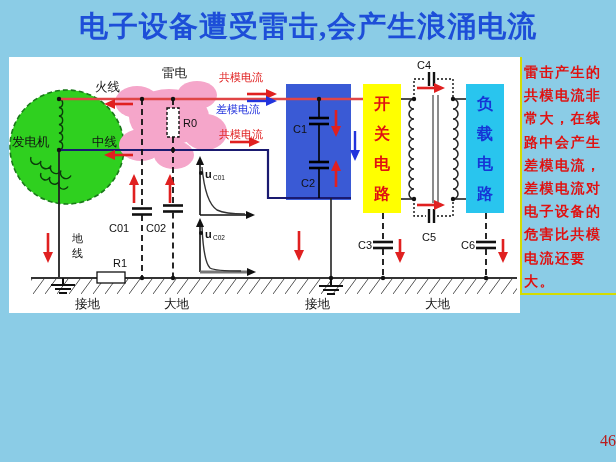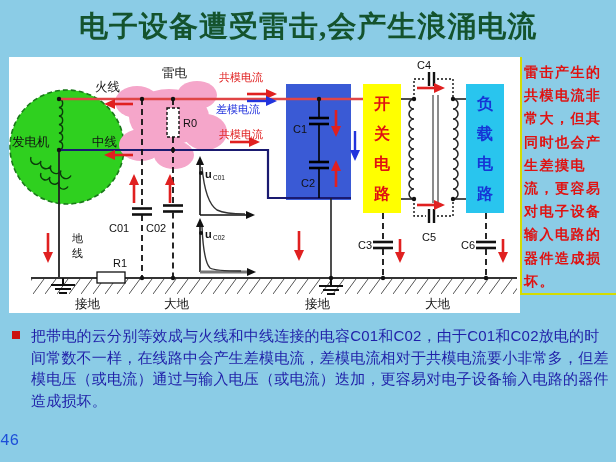--- a/index.html
+++ b/index.html
@@ -4,44 +4,44 @@
 <style>
   html,body{margin:0;padding:0;}
   body{
     width:616px;height:462px;position:relative;overflow:hidden;
     background:#8bcce6;
     font-family:"Liberation Sans","DejaVu Sans",sans-serif;
   }
   .title{
     position:absolute;left:0;top:7px;width:616px;text-align:center;
     font-family:"Liberation Serif","DejaVu Serif",serif;
-    font-size:29px;font-weight:bold;color:#14532d;letter-spacing:1px;
+    font-size:29px;font-weight:bold;color:#1d4ed8;letter-spacing:1px;
   }
   .stage{
     position:absolute;left:9px;top:57px;width:511px;height:256px;background:#ffffff;
   }
   .vdivider{position:absolute;left:520px;top:57px;width:2px;height:237px;background:#d4dc00;}
   .hdivider{position:absolute;left:520px;top:293px;width:96px;height:2px;background:#d4dc00;}
   .side-panel{
     position:absolute;left:524px;top:61px;width:90px;
     color:#e01212;font-weight:bold;font-size:14px;line-height:23.2px;letter-spacing:1.5px;
     text-align:left;word-break:break-all;
   }
   .bullets{position:absolute;left:10px;top:325px;width:602px;}
   .bullet{display:flex;align-items:flex-start;margin-bottom:6px;}
   .bmark{
     flex:0 0 8px;width:8px;height:8px;background:#cc1111;margin:6px 11px 0 2px;
   }
   .btext{
     color:#1f1fa8;font-size:15px;line-height:21.5px;letter-spacing:0.2px;
   }
   .pageno{
-    position:absolute;left:0;top:432px;width:616px;text-align:left;
-    font-family:Liberation Mono, monospace;
-    font-size:16px;color:#1d4ed8;
+    position:absolute;left:0;top:432px;width:616px;text-align:right;
+    font-family:Liberation Serif, serif;
+    font-size:16px;color:#b91c1c;
   }
   svg text{font-family:"Liberation Sans","DejaVu Sans",sans-serif;}
   .lbl{font-size:12.5px;fill:#111;}
   .lbl-small{font-size:11px;fill:#111;}
   .lbl-red{font-size:11px;fill:#e02020;}
   .lbl-blue{font-size:11px;fill:#2233dd;}
   .boxchar-r{font-size:16px;font-weight:bold;fill:#e01111;text-anchor:middle;}
   .boxchar-b{font-size:16px;font-weight:bold;fill:#1536d6;text-anchor:middle;}
 </style>
 </head>
@@ -275,22 +275,18 @@
     <text x="476" y="82" class="boxchar-b">载</text>
     <text x="476" y="112" class="boxchar-b">电</text>
     <text x="476" y="142" class="boxchar-b">路</text>
   </g>
 </svg>
 </div>
 
 <div class="vdivider"></div>
 <div class="hdivider"></div>
 
-<div class="side-panel">雷击产生的共模电流非常大，但其同时也会产生差摸电流，更容易对电子设备输入电路的器件造成损坏。</div>
+<div class="side-panel">雷击产生的共模电流非常大，在线路中会产生差模电流，差模电流对电子设备的危害比共模电流还要大。</div>
 
 <div class="bullets">
-  <div class="bullet">
-    <span class="bmark"></span>
-    <span class="btext">把带电的云分别等效成与火线和中线连接的电容C01和C02，由于C01和C02放电的时间常数不一样，在线路中会产生差模电流，差模电流相对于共模电流要小非常多，但差模电压（或电流）通过与输入电压（或电流）迭加，更容易对电子设备输入电路的器件造成损坏。</span>
-  </div>
 </div>
 
 <div class="pageno">46</div>
 
 </body></html>

